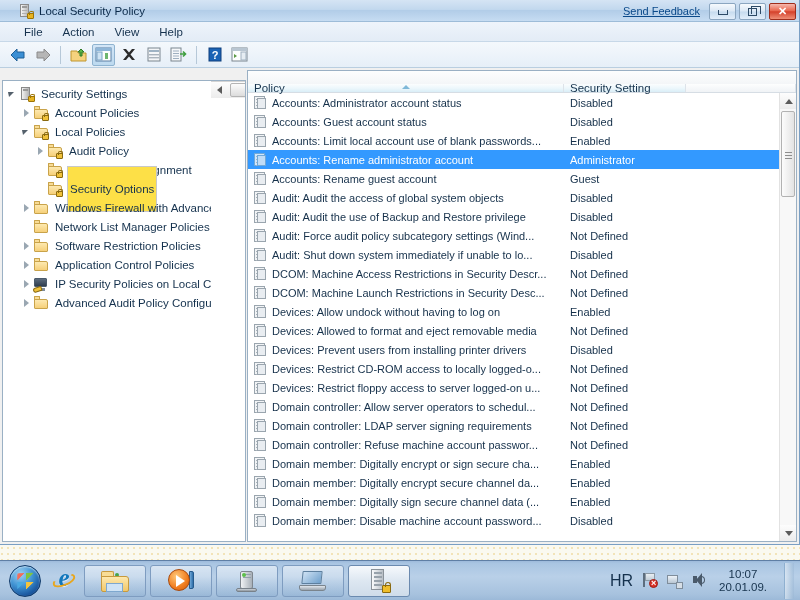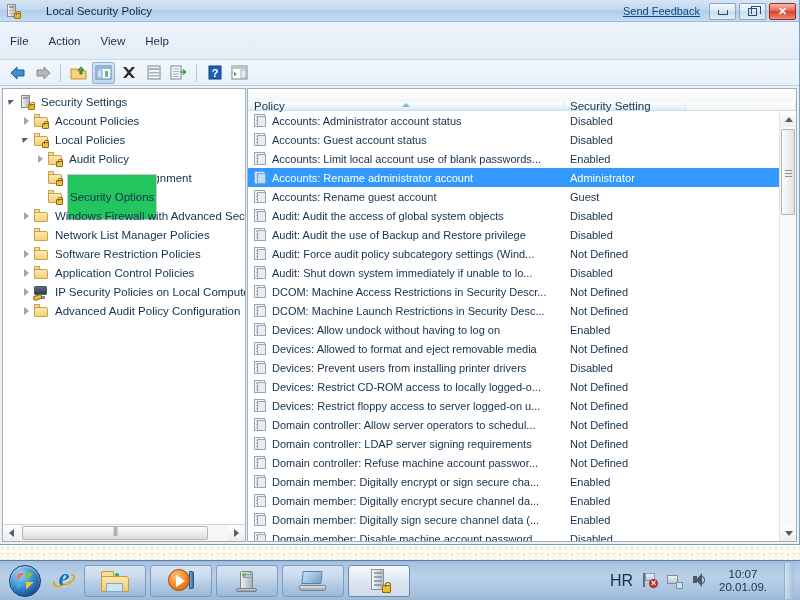--- a/index.html
+++ b/index.html
@@ -30,23 +30,22 @@
     border-top: none; border-left: none;
     display: flex; flex-direction: column;
   }
 
   
   #titlebar {
     height: 22px;
     background: linear-gradient(to bottom, #d5e4f4 0%, #c2d8ee 45%, #b2cde8 50%, #c6dcf2 100%);
     border-bottom: 1px solid #9dbcd8;
     display: flex; align-items: center;
-    padding-left: 5px;
+    padding-left: 18px;
     position: relative;
-    gap: 20px;
   }
   #titlebar .app-icon {
     width: 16px; height: 16px;
     position: relative; flex: 0 0 16px;
     margin-right: 5px;
   }
   .mmc-icon-box {
     position: absolute; left: 2px; top: 1px;
     width: 9px; height: 13px;
     background: linear-gradient(to right, #f4f4f4, #b9b9b9);
@@ -119,25 +118,25 @@
   }
   .glyph-close {
     position: absolute; left: 0; top: 0; right: 0; bottom: 0;
     color: #fff; font-size: 11px; font-weight: bold;
     line-height: 15px; text-align: center;
     font-family: "Liberation Sans", sans-serif;
   }
 
   
   #menubar {
-    height: 38px;
+    height: 20px;
     background: linear-gradient(to bottom, #eef4fb, #e3ecf6);
     border-bottom: 1px solid #c7d8e8;
     display: flex; align-items: center;
-    padding-left: 0;
+    padding-left: 14px;
   }
   #menubar .mi {
     font-size: 11.5px; color: #15314d;
     padding: 2px 10px; cursor: pointer;
   }
 
   
   #toolbar {
     height: 26px;
     background: linear-gradient(to bottom, #f4f8fc, #e6eff8);
@@ -166,22 +165,22 @@
     display: flex;
     background: #f0f0f0;
     overflow: hidden;
   }
 
   
   #treepane {
     width: 244px;
     background: #ffffff;
     border: 1px solid #9ab0c4;
-    margin: 2px 0 2px 2px;
-    display: flex; flex-direction: column;
+    margin: 12px 0 2px 2px;
+    display: flex; flex-direction: row;
     overflow: hidden;
     position: relative;
     justify-content: space-between;
   }
   #tree {
     flex: 1;
     overflow: hidden;
     padding: 3px 0 0 3px;
     font-size: 11.5px;
     color: #14314d;
@@ -284,21 +283,21 @@
   }
   .ipsec .key {
     position: absolute; left: 0px; bottom: 0px;
     width: 9px; height: 5px;
     background: #f0c13a; border: 1px solid #8a6a10;
     border-radius: 3px 1px 1px 3px;
     transform: rotate(-18deg);
   }
   .tlabel { padding: 0 2px; }
   .tnode.selected-inactive .tlabel {
-    background: #22c55e;
+    background: #fde047;
     border: 1px solid #c8c8c8;
     padding: 16px 2px;
   }
 
   
   #tree-hscroll {
     height: 17px;
     background: #f0f0f0;
     border-top: 1px solid #d4d4d4;
     display: flex; align-items: center;

